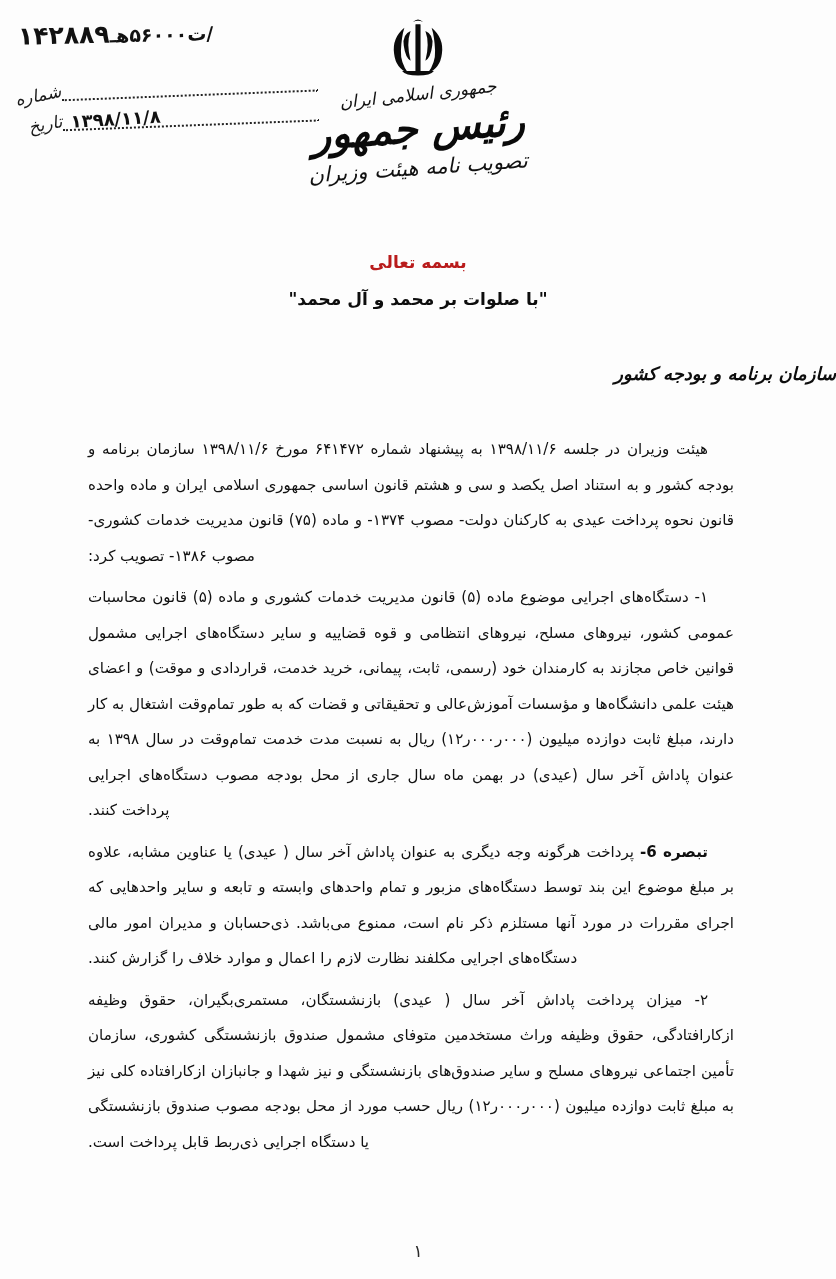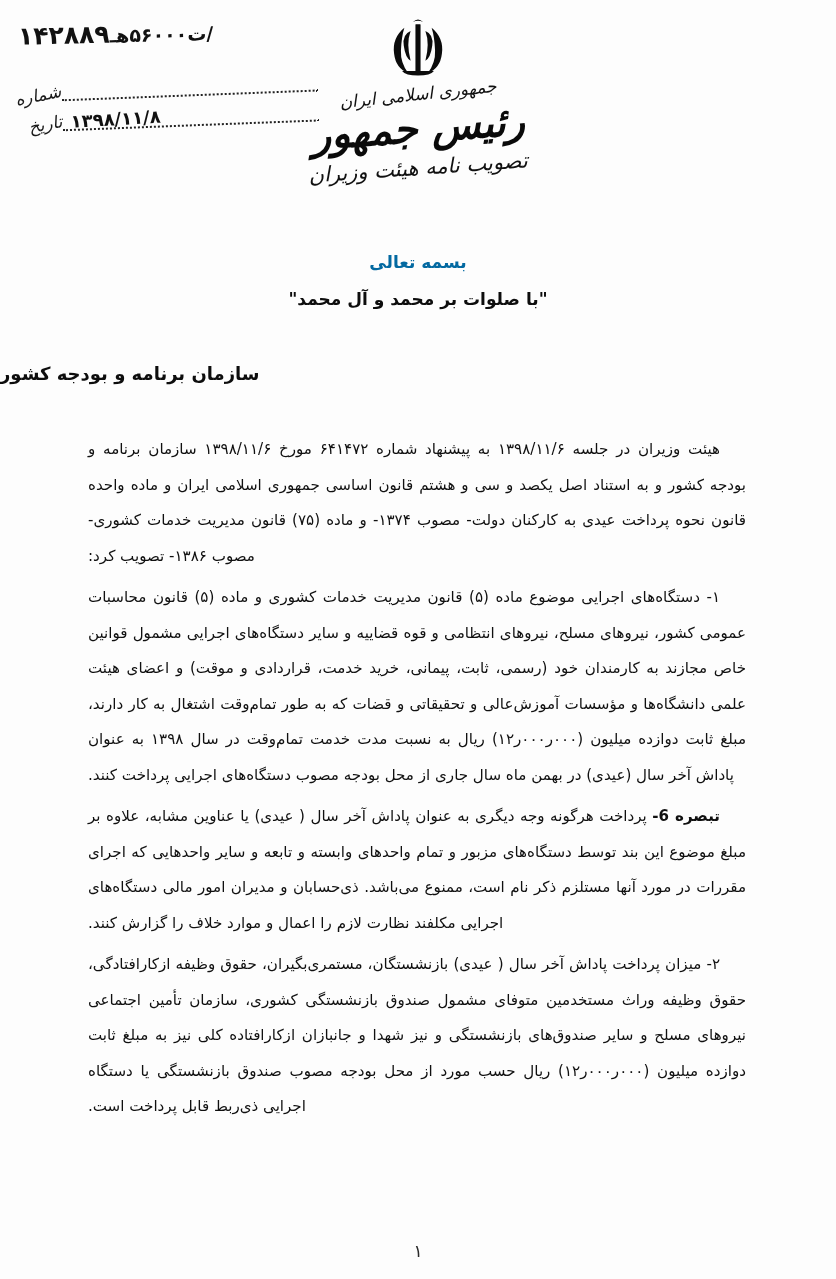--- a/index.html
+++ b/index.html
@@ -127,56 +127,57 @@
   .invocation {
     position: absolute;
     top: 252px;
     left: 0;
     right: 0;
     text-align: center;
   }
   .basmalah {
     font-size: 17px;
     font-weight: bold;
-    color: #0369a1;
+    color: #b91c1c;
   }
   .salawat {
     margin-top: 17px;
     font-size: 17px;
     font-weight: bold;
     color: #0d0d0d;
   }
 
   
   .addressee {
     position: absolute;
     top: 363px;
     left: 0;
     right: 0;
-    text-align: left;
+    text-align: right;
     font-size: 18px;
     font-weight: bold;
     color: #0d0d0d;
+    font-style: italic;
   }
 
   
   .body-text {
     position: absolute;
     top: 432px;
     right: 90px;
     left: 88px;
     direction: rtl;
     text-align: justify;
     text-align-last: left;
     color: #101010;
     font-size: 15.1px;
     line-height: 35.5px;
   }
   .para {
-    margin: 0 0 6px 0;
+    margin: 0 12px 6px 0;
     text-indent: 26px;
   }
   .para b {
     font-weight: bold;
   }
   .para .lead {
     font-weight: bold;
   }
 
   

